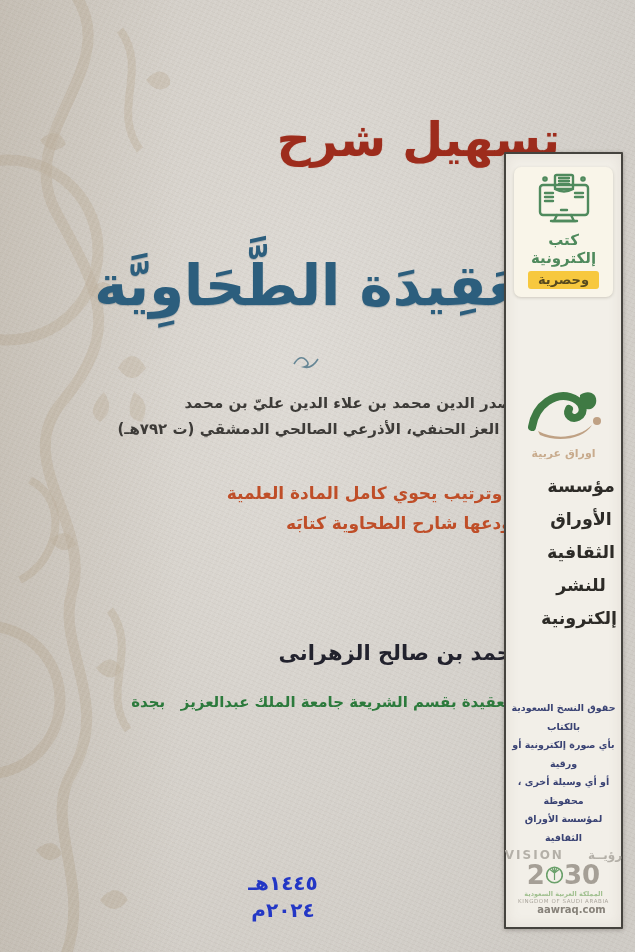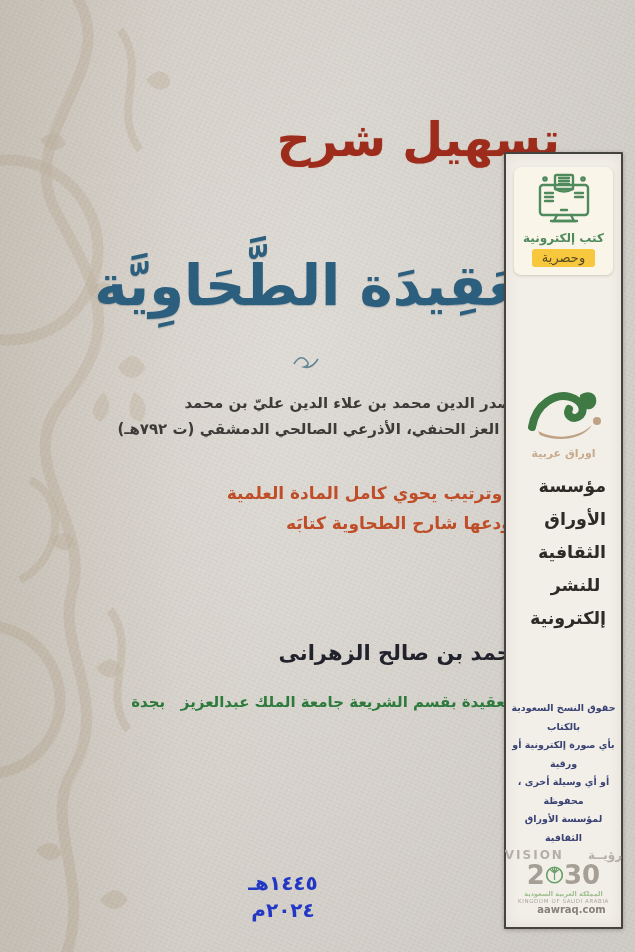--- a/index.html
+++ b/index.html
@@ -56,30 +56,30 @@
     position:absolute; left:504px; top:152px; width:119px; height:777px;
     background:#f2efe8; border:2px solid #45433e; border-radius:1px;
     box-shadow:0 1px 4px rgba(60,55,45,.35), inset 0 0 14px rgba(120,110,90,.12);
     text-align:center;
   }
   .badge{
     position:absolute; top:13px; left:8px; right:8px;
     background:#f9f5e9; border-radius:7px; padding:6px 2px 8px;
     box-shadow:0 1px 3px rgba(100,90,70,.25);
   }
-  .badge .b1{ font-size:12px; font-weight:bold; color:#4f8a5d; margin-top:2px; }
+  .badge .b1{ font-size:15px; font-weight:bold; color:#4f8a5d; margin-top:2px; }
   .badge .b2{
     display:inline-block; margin-top:4px; padding:1px 10px 2px;
     background:#f7c83e; border-radius:3px;
-    font-size:13px; font-weight:normal; color:#584a1e;
+    font-size:13px; font-weight:bold; color:#584a1e;
   }
   .awraq{ position:absolute; top:233px; left:0; right:0; }
   .awraq .logotext{ font-size:11px; font-weight:bold; color:#c8ab8d; margin-top:2px; }
   .foundation{
-    position:absolute; top:316px; left:0; right:15px;
+    position:absolute; top:316px; left:0; right:4px;
     font-size:17.5px; font-weight:bold; color:#2d2b27; line-height:33px;padding-left:39px;
   }
   .copyright{
     position:absolute; top:545px; left:2px; right:2px;
     font-size:9.5px; font-weight:bold; color:#3a4374; line-height:18.5px;
   }
   .vision{ position:absolute; top:694px; left:0; right:0; direction:ltr; }
   .vision .row1{
     display:flex; justify-content:center; align-items:center; gap:24px;
     color:#b4b0a8; font-weight:bold;

